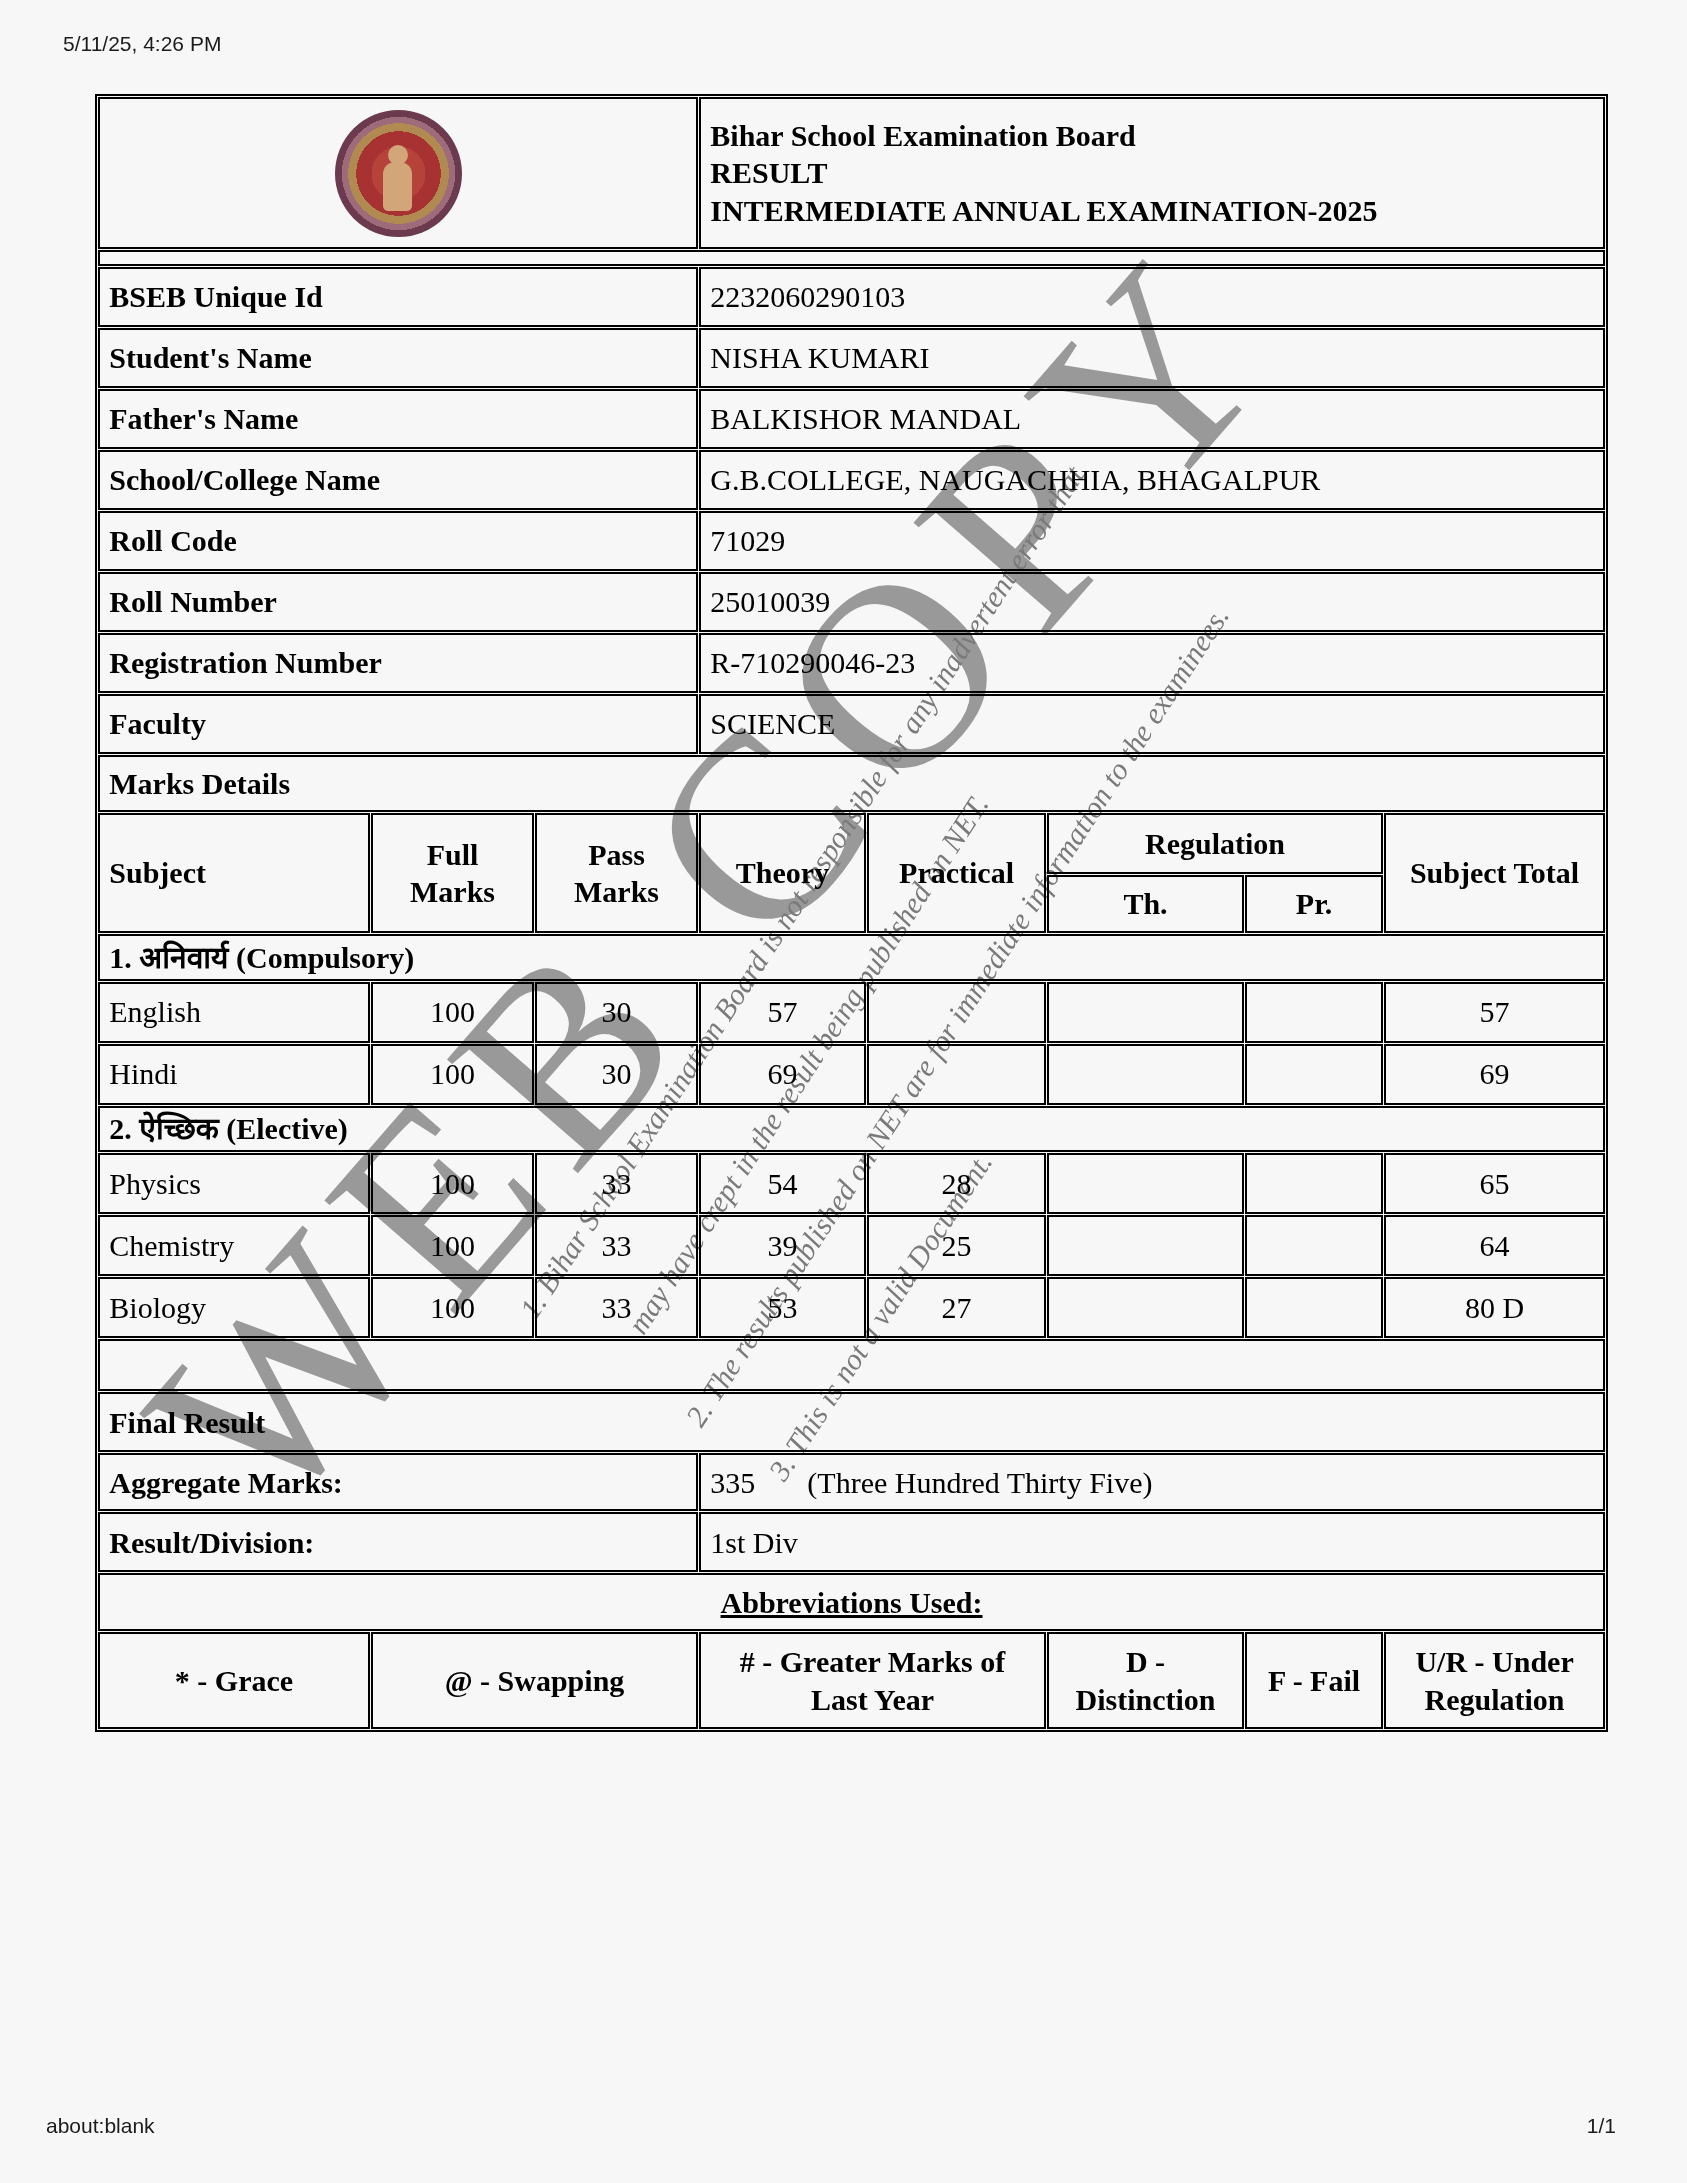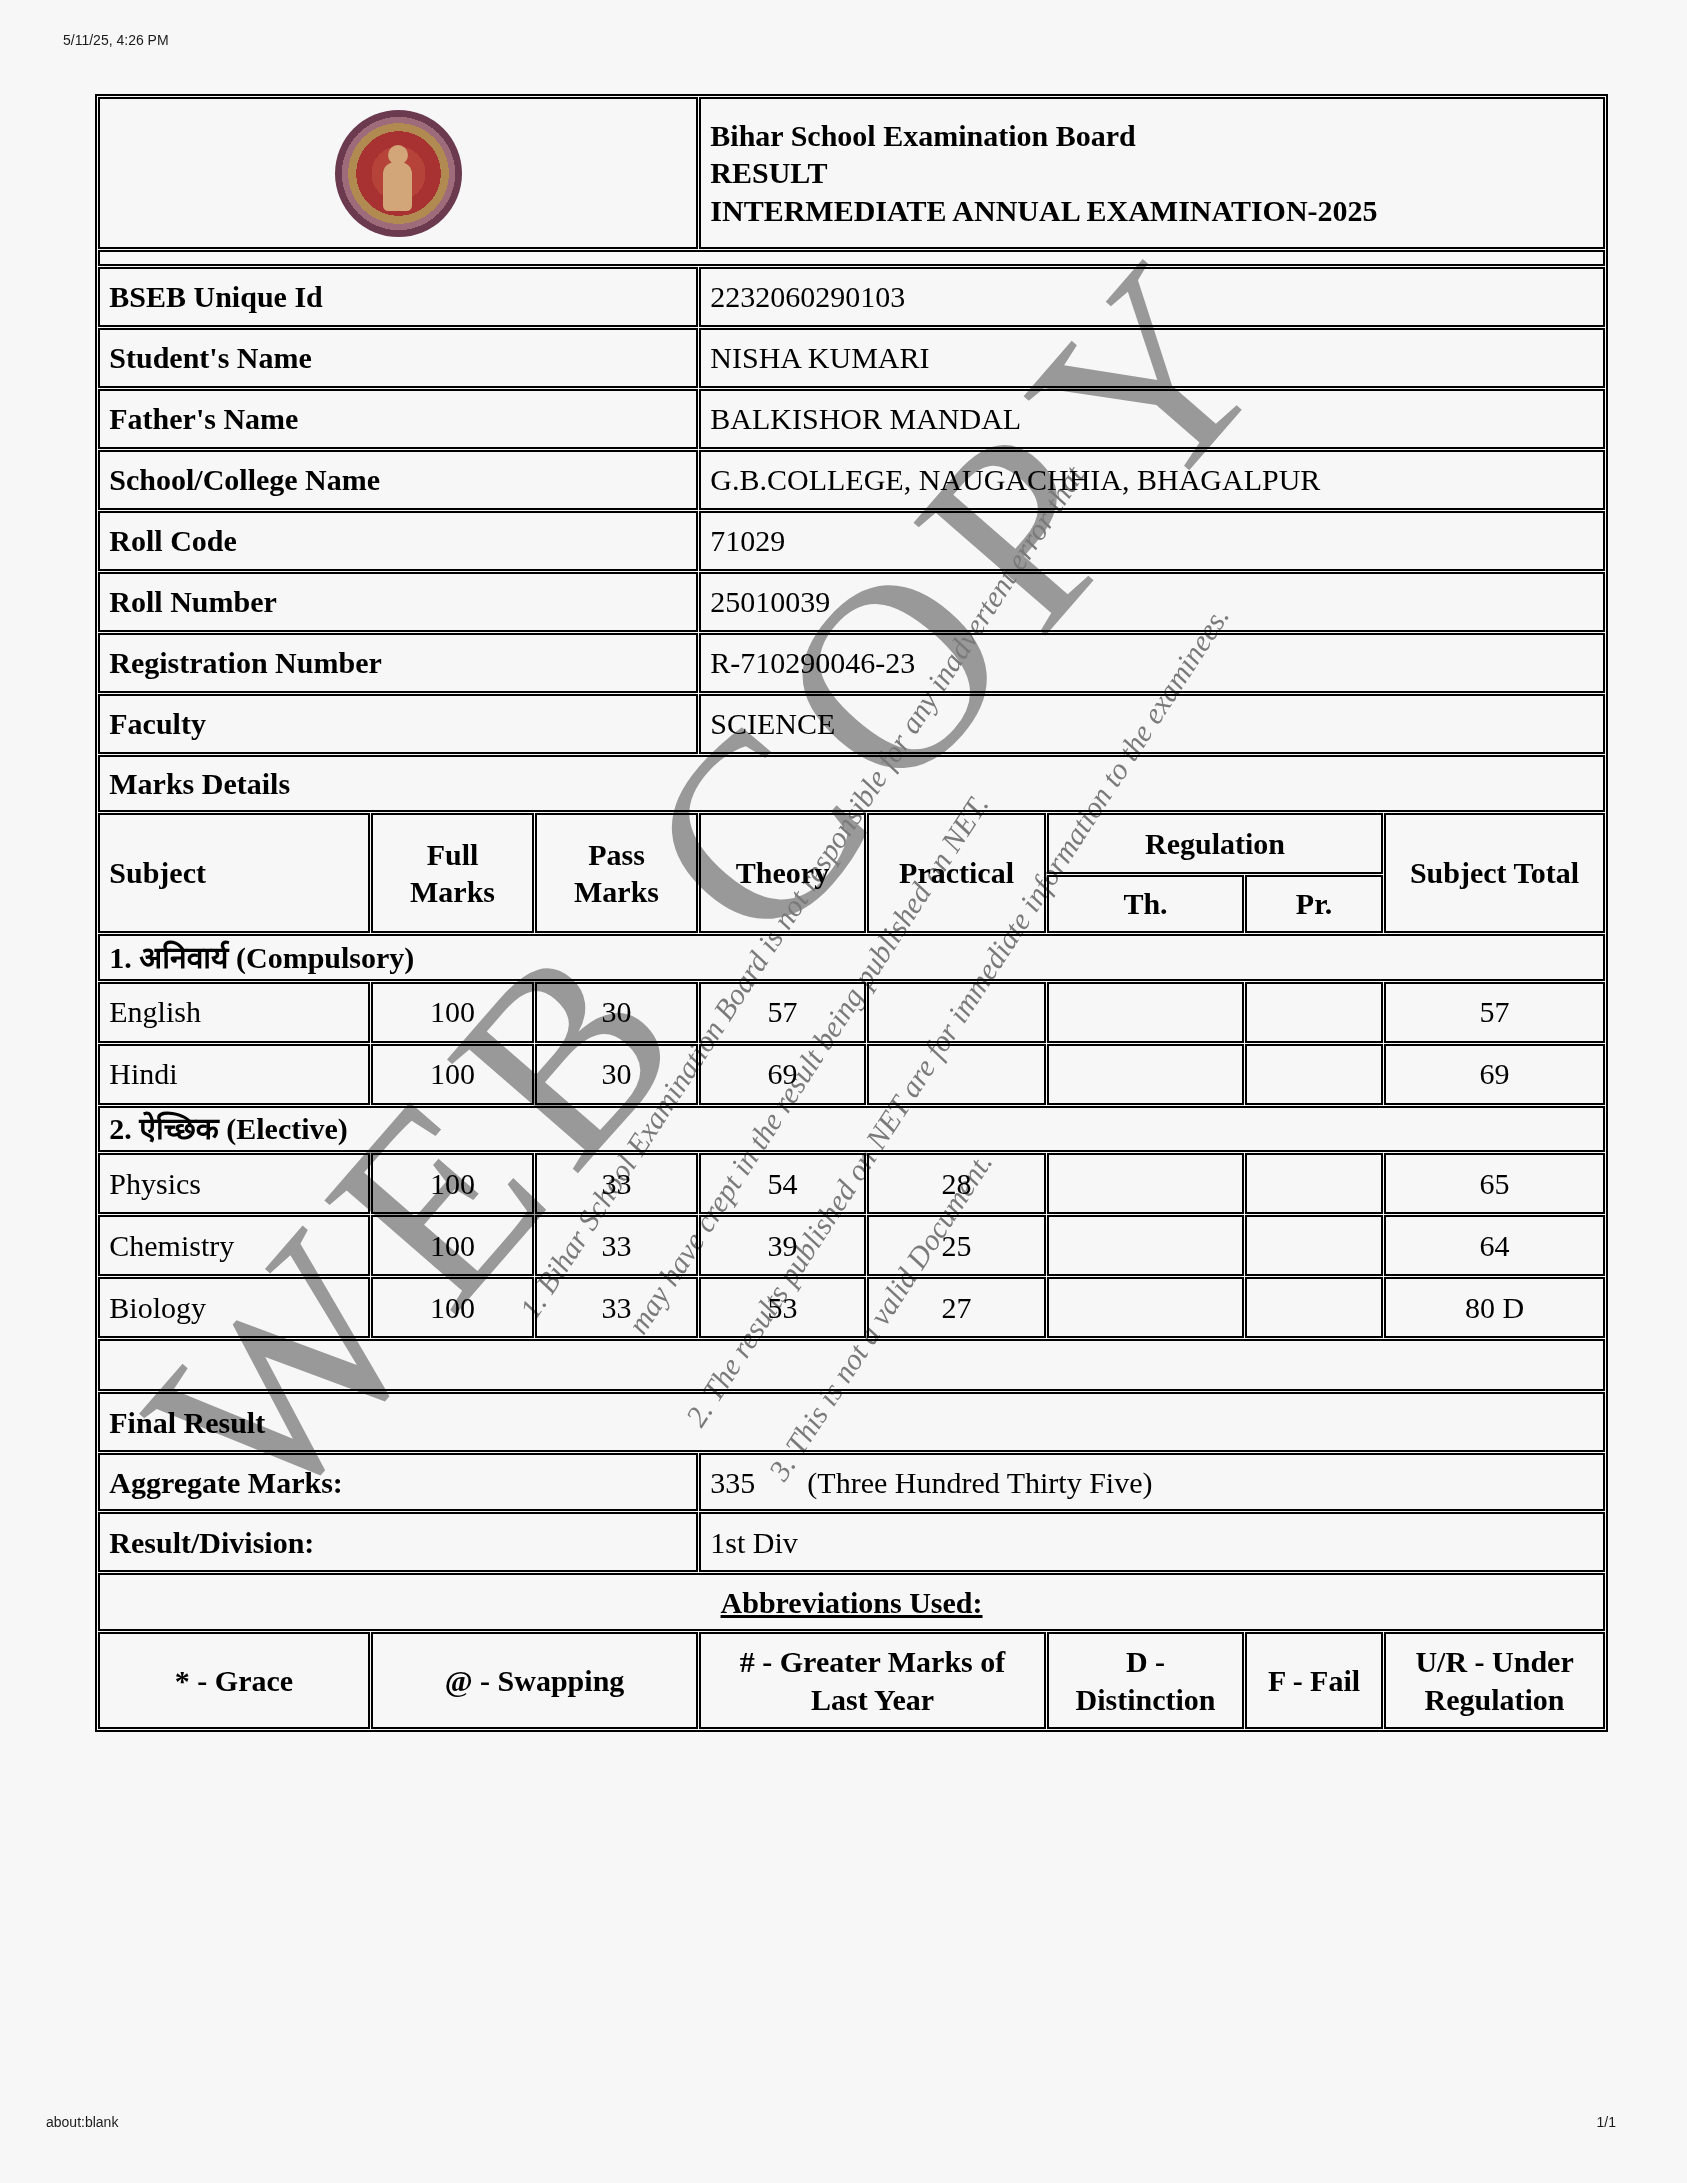--- a/index.html
+++ b/index.html
@@ -1,19 +1,19 @@
 <!DOCTYPE html>
 <html style="font-size:10.6px"><head>
 <meta charset="utf-8">
 <style>
   html,body{margin:0;padding:0;}
   body{width:1687px;height:2183px;position:relative;background:#f7f7f8;
        font-family:"Liberation Serif",serif;color:#000;overflow:hidden;}
 
-  .chrome-text{font-family:"Liberation Sans",sans-serif;font-size:14px;color:#1b1b1b;}
+  .chrome-text{font-family:"Liberation Sans",sans-serif;font-size:21px;color:#1b1b1b;}
   #print-date{position:absolute;left:63px;top:32px;}
   #footer-left{position:absolute;left:46px;top:2114px;}
   #footer-right{position:absolute;right:71px;top:2114px;}
 
   
   .wm-layer{position:absolute;left:0;top:0;width:100%;height:100%;z-index:0;pointer-events:none;}
   .wm-big{position:absolute;left:715px;top:880px;
           transform:translate(-50%,-50%) rotate(-49deg);
           font-family:"Liberation Serif",serif;font-size:265px;font-weight:400;
           color:#8d8d8d;letter-spacing:25px;white-space:nowrap;opacity:.88;}

